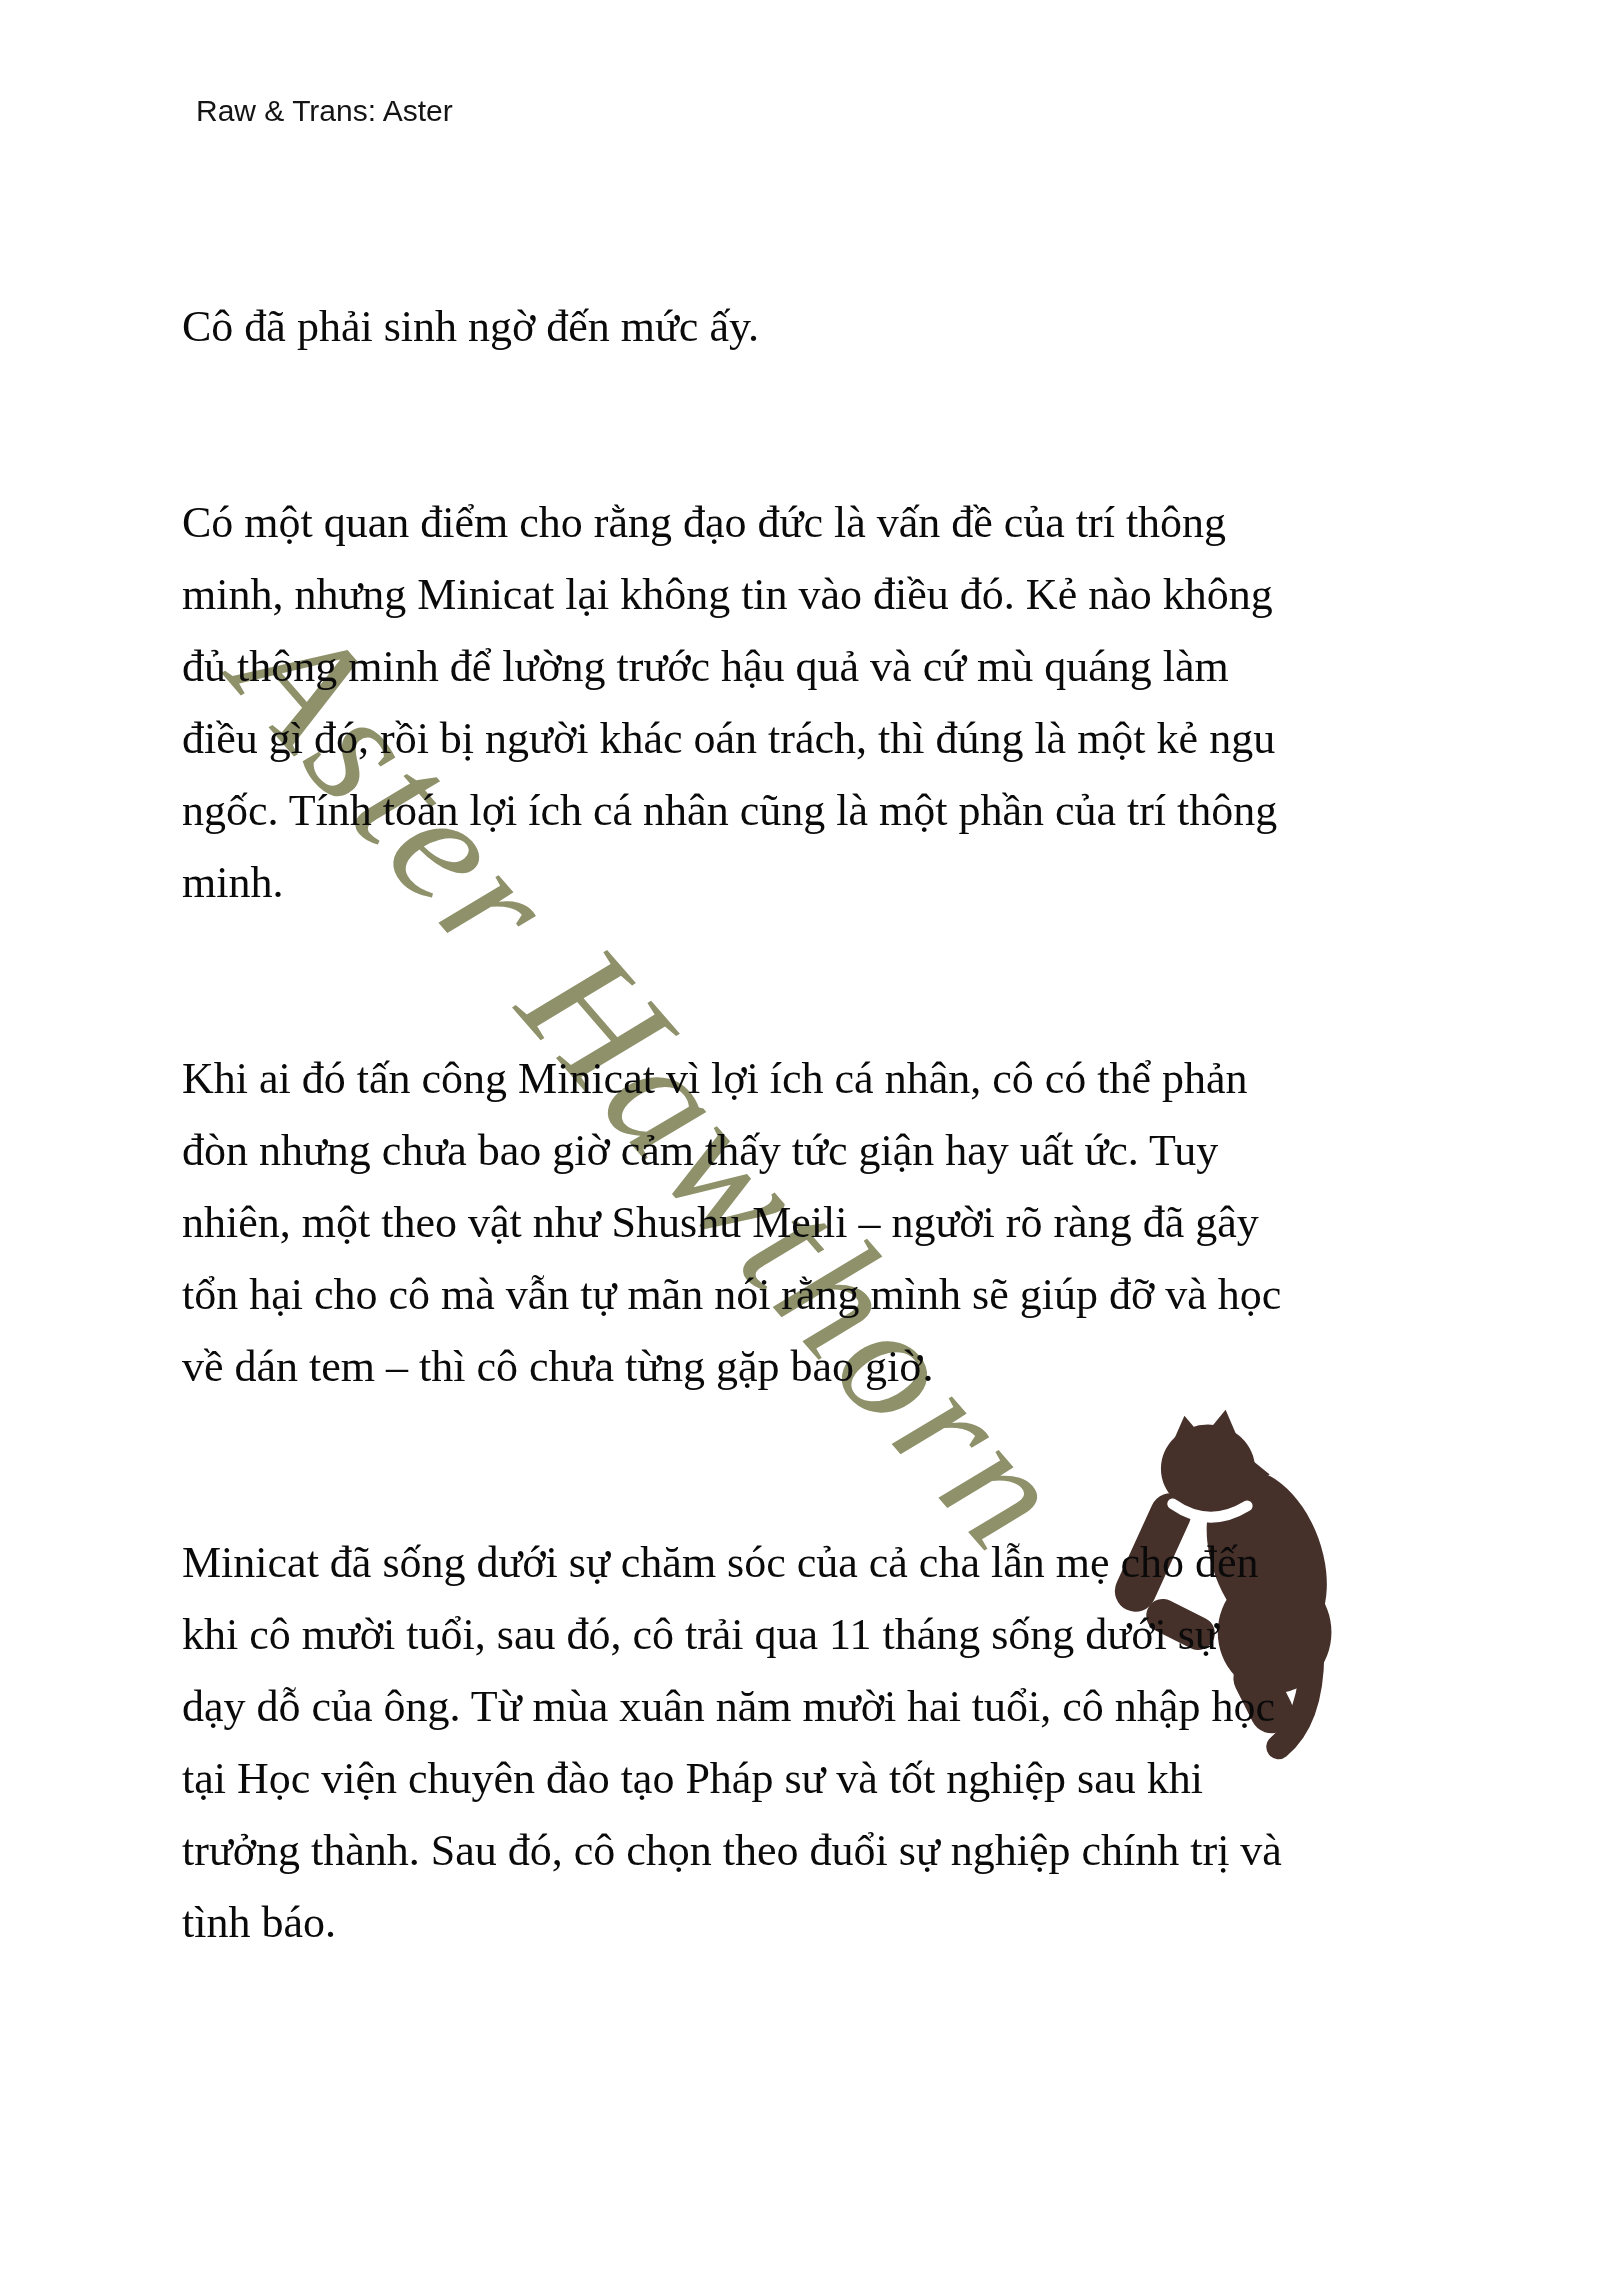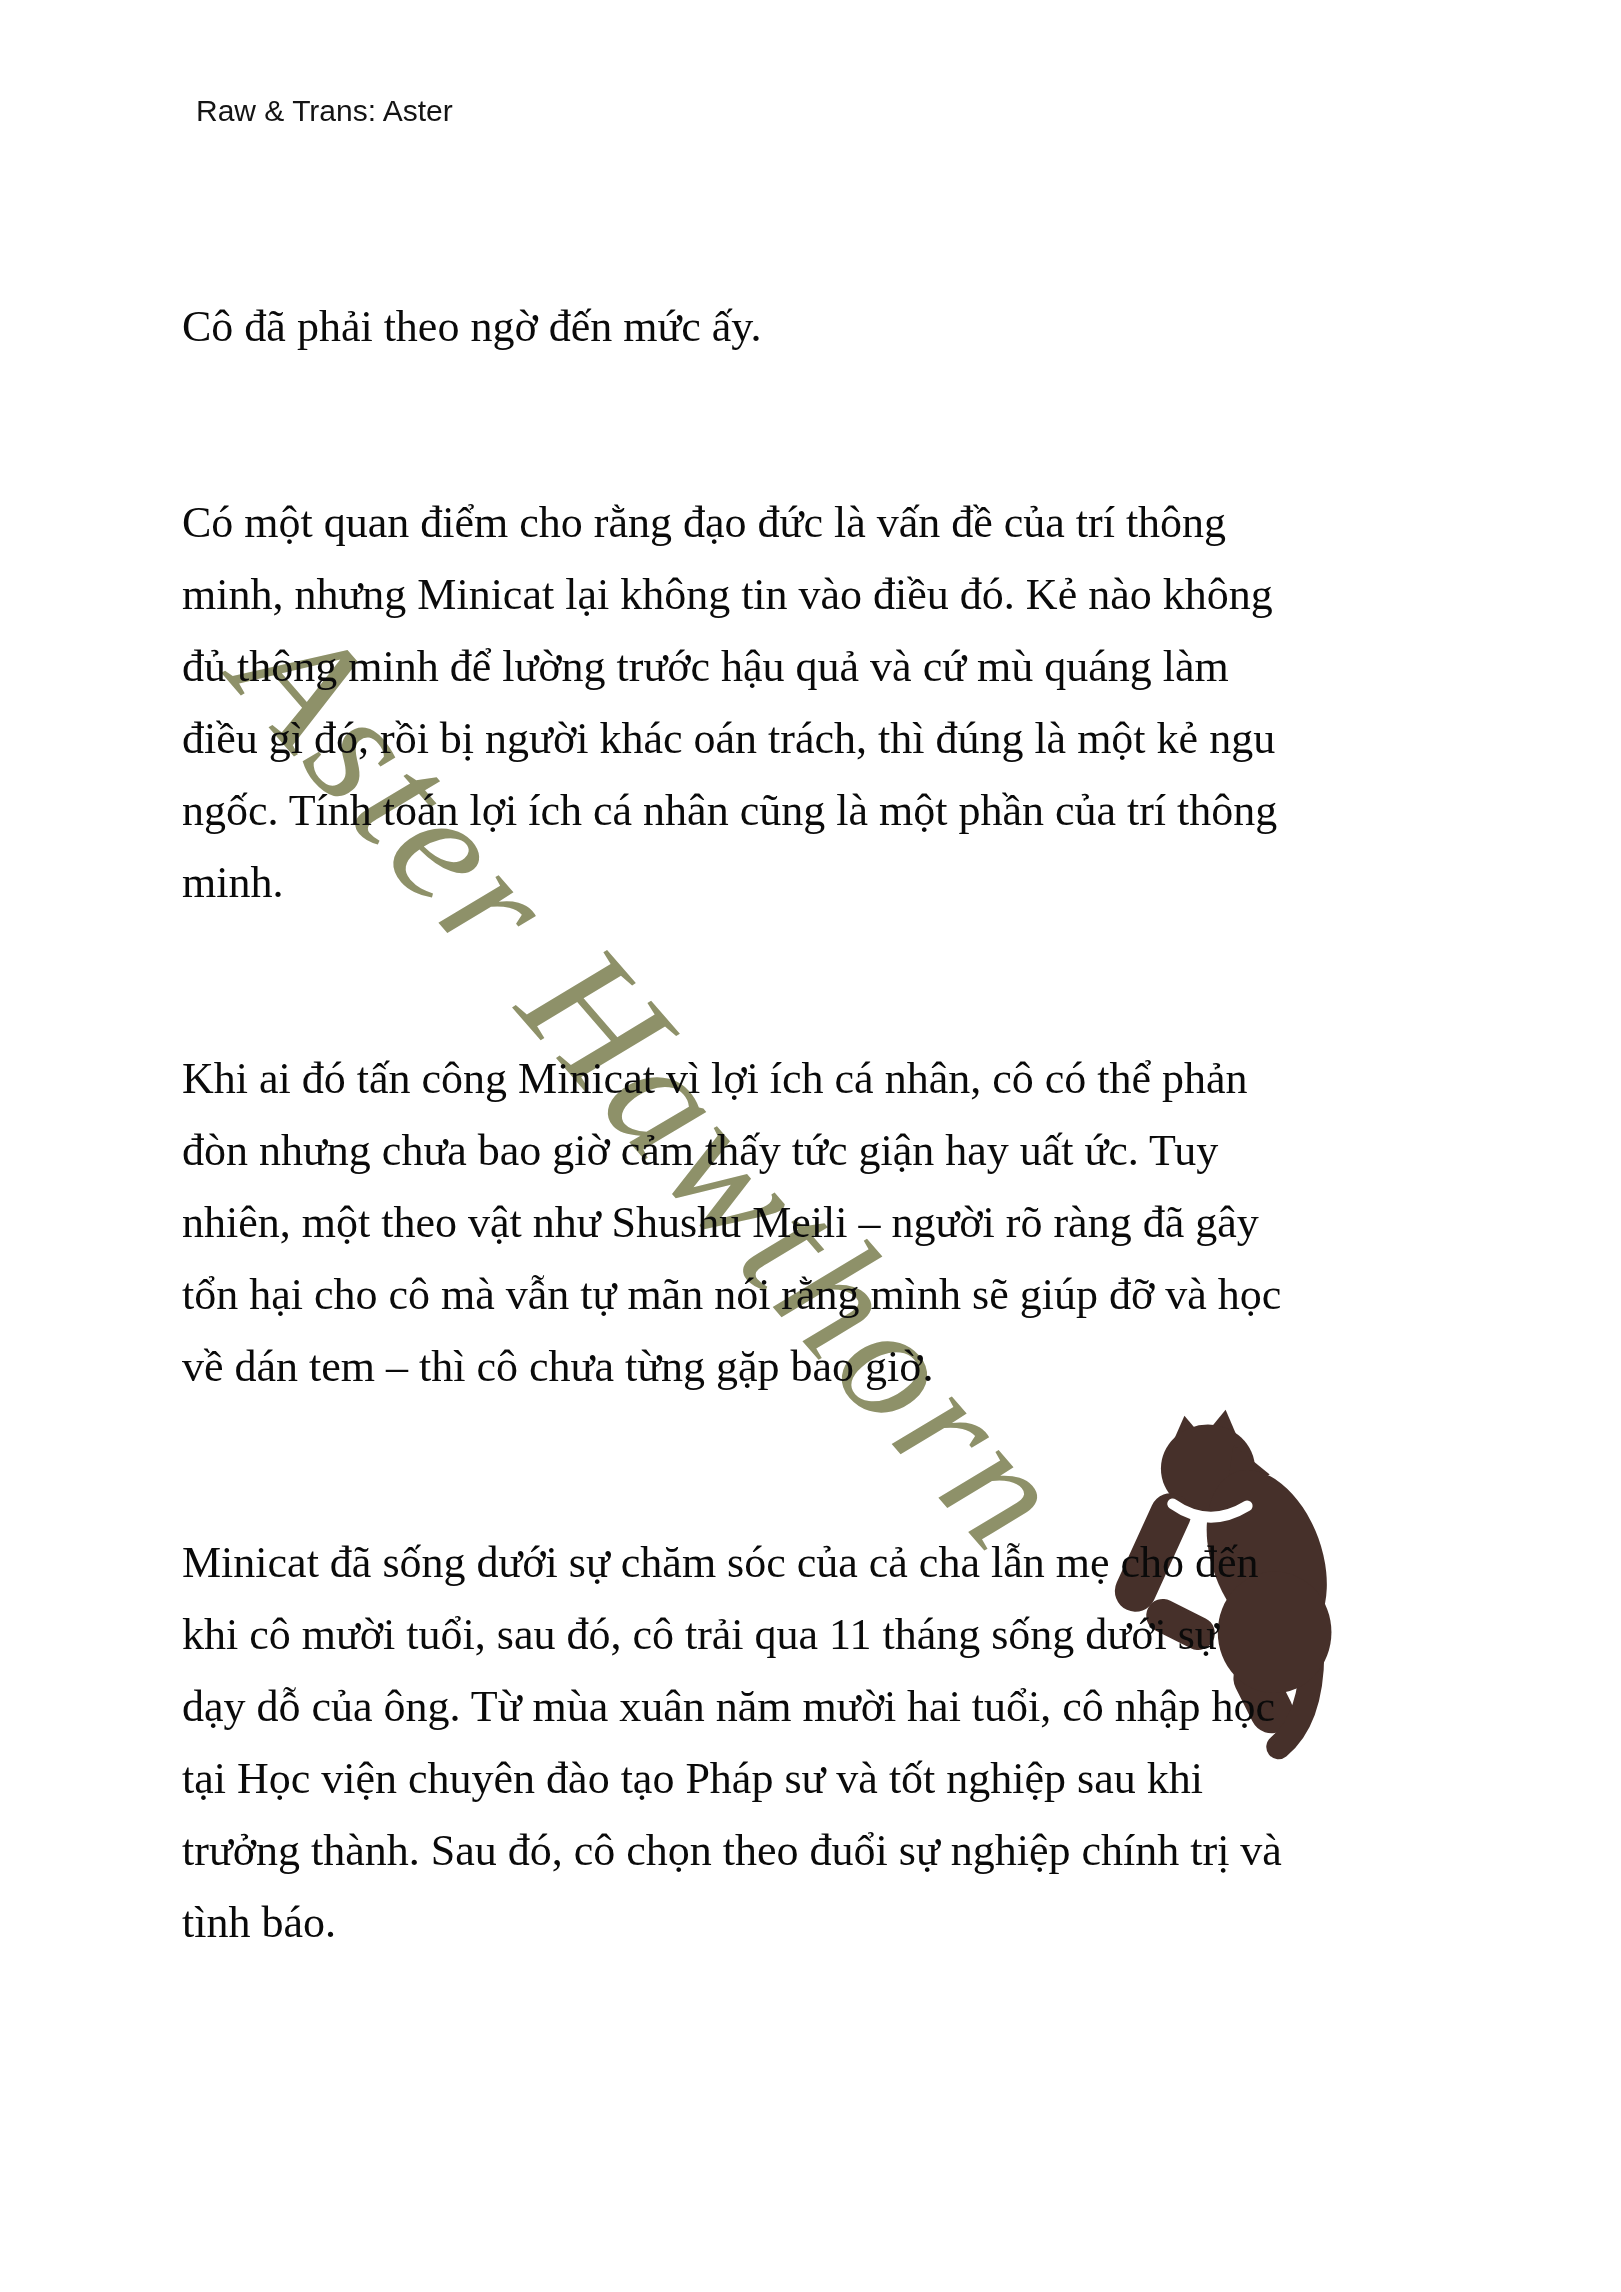--- a/index.html
+++ b/index.html
@@ -84,21 +84,21 @@
         <path d="M150,282 L167,316" stroke-width="44"></path>
         <path d="M208,245 C210,300 196,334 174,352" stroke-width="25"></path>
       </g>
       <ellipse cx="162" cy="158" rx="56" ry="92" transform="rotate(-20 162 158)"></ellipse>
       <ellipse cx="170" cy="235" rx="58" ry="62"></ellipse>
     </g>
     <path d="M66,104 Q103,130 142,106" fill="none" stroke="#ffffff" stroke-width="11" stroke-linecap="round"></path>
   </svg>
 
   <div class="content">
-    <p>Cô đã phải theo ngờ đến mức ấy.</p>
+    <p>Cô đã phải sinh ngờ đến mức ấy.</p>
     <p>Có một quan điểm cho rằng đạo đức là vấn đề của trí thông
 minh, nhưng Minicat lại không tin vào điều đó. Kẻ nào không
 đủ thông minh để lường trước hậu quả và cứ mù quáng làm
 điều gì đó, rồi bị người khác oán trách, thì đúng là một kẻ ngu
 ngốc. Tính toán lợi ích cá nhân cũng là một phần của trí thông
 minh.</p>
     <p>Khi ai đó tấn công Minicat vì lợi ích cá nhân, cô có thể phản
 đòn nhưng chưa bao giờ cảm thấy tức giận hay uất ức. Tuy
 nhiên, một theo vật như Shushu Meili – người rõ ràng đã gây
 tổn hại cho cô mà vẫn tự mãn nói rằng mình sẽ giúp đỡ và học

